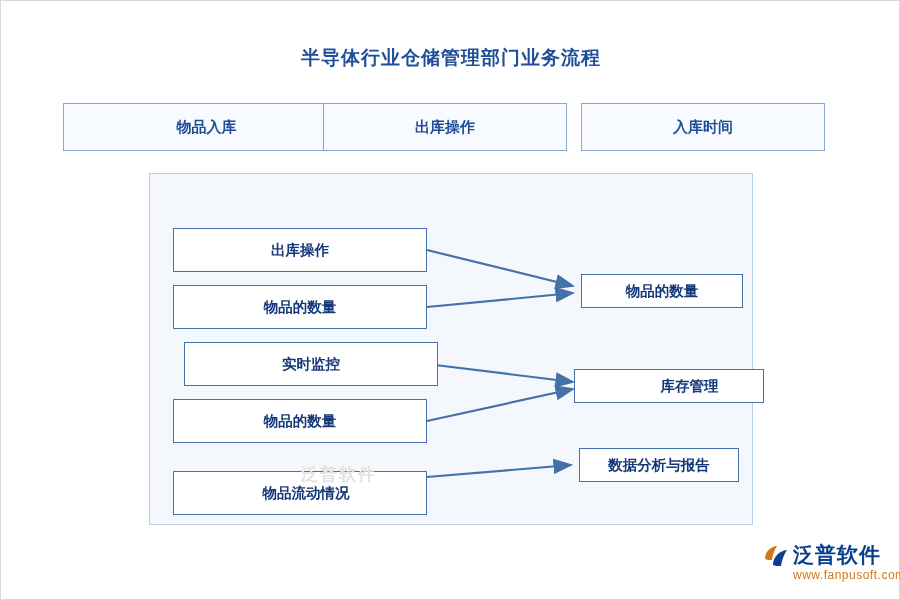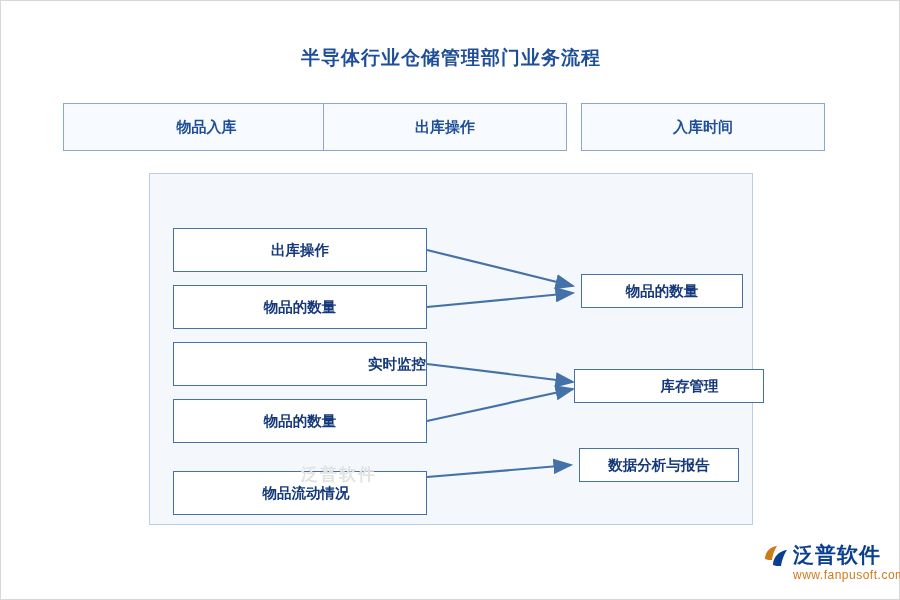--- a/index.html
+++ b/index.html
@@ -161,21 +161,21 @@
     <line x1="426" y1="420" x2="572" y2="388" stroke="#4472a8" stroke-width="2.2" marker-end="url(#ah)"></line>
     <line x1="426" y1="476" x2="570" y2="464" stroke="#4472a8" stroke-width="2.2" marker-end="url(#ah)"></line>
   </svg>
 
   <div class="left-box" style="left:172px; top:227px;">
     <span>出库操作</span>
   </div>
   <div class="left-box" style="left:172px; top:284px;">
     <span>物品的数量</span>
   </div>
-  <div class="left-box" style="left:172px; top:341px;justify-content:flex-end;">
+  <div class="left-box" style="left:183px; top:341px;">
     <span>实时监控</span>
   </div>
   <div class="left-box" style="left:172px; top:398px;">
     <span>物品的数量</span>
   </div>
   <div class="left-box" style="left:172px; top:470px;padding-left:12px;">
     <span>物品流动情况</span>
   </div>
 
   <div class="right-box" style="left:580px; top:273px; width:162px;">

